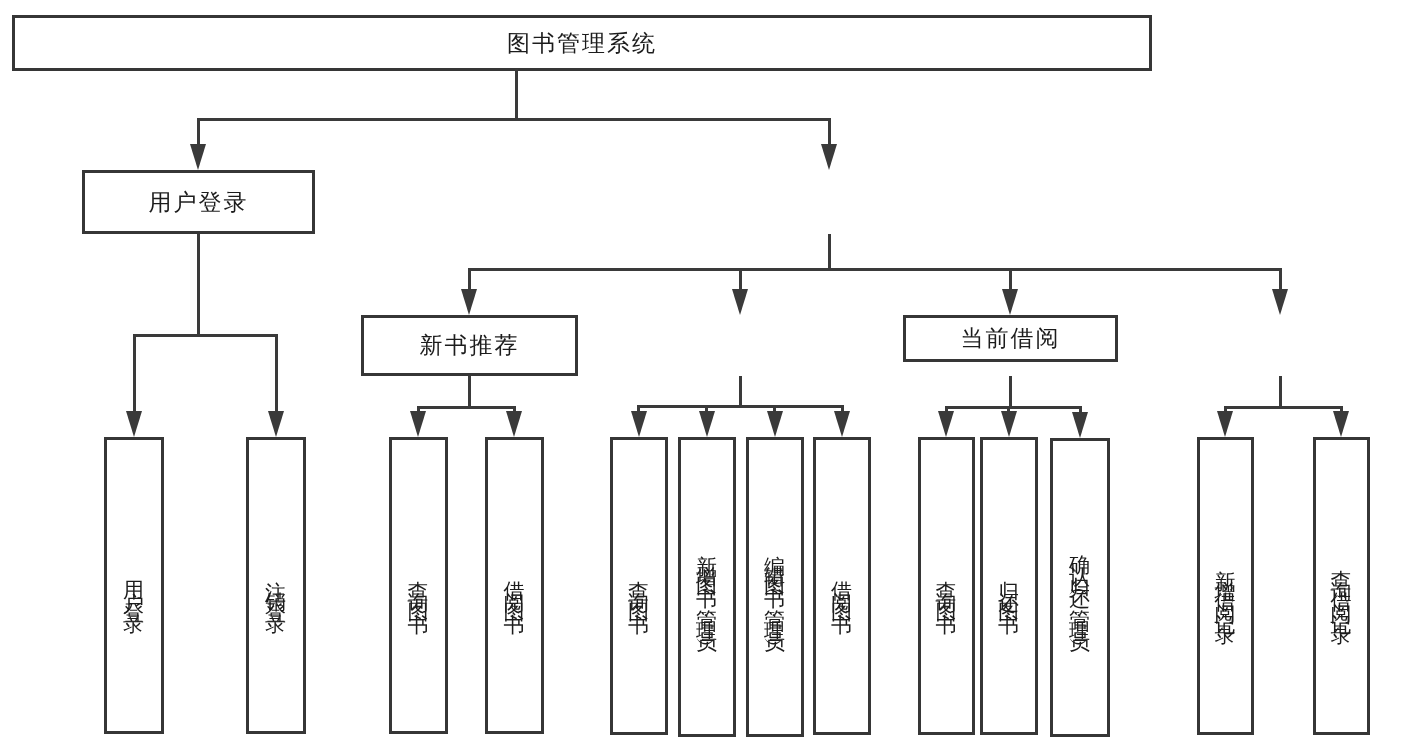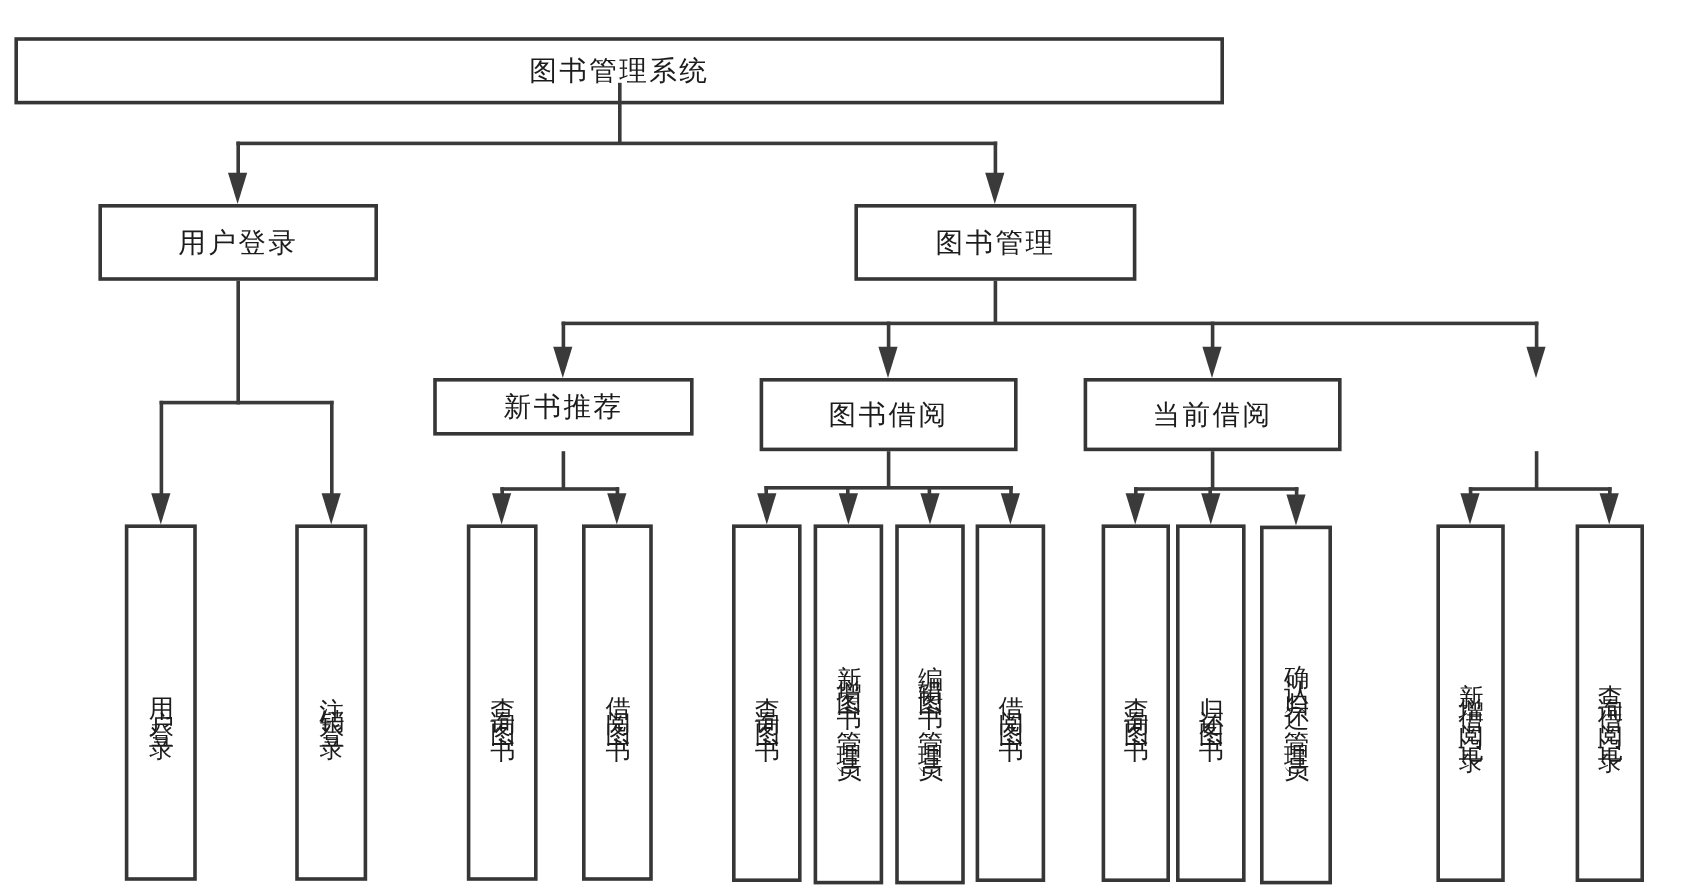--- a/index.html
+++ b/index.html
@@ -26,31 +26,29 @@
   .wm{
     position:absolute;right:3px;bottom:3px;font-size:21px;
     color:#c9c9c9;letter-spacing:1px;z-index:5;white-space:nowrap;
   }
 </style>
 </head>
 <body>
 
 <div class="canvas">
 
-  <div class="box h" style="left:12px;top:31px;width:1008px;height:56px">图书管理系统</div>
+  <div class="box h" style="left:12px;top:15px;width:1140px;height:56px">图书管理系统</div>
 
   <div class="box h" style="left:82px;top:170px;width:233px;height:64px">用户登录</div>
 
-  <div class="box h" style="left:712px;top:170px;width:235px;height:64px">图书管理</div>
 
-  <div class="box h" style="left:361px;top:315px;width:217px;height:48px">新书推荐</div>
+  <div class="box h" style="left:361px;top:315px;width:217px;height:61px">新书推荐</div>
 
-  <div class="box h" style="left:633px;top:315px;width:215px;height:61px">图书借阅</div>
 
-  <div class="box h" style="left:903px;top:315px;width:215px;height:61px">当前借阅</div>
+  <div class="box h" style="left:903px;top:315px;width:215px;height:47px">当前借阅</div>
 
 
   <div class="box v" style="left:104px;top:437px;width:60px;height:297px">用户登录</div>
 
   <div class="box v" style="left:246px;top:437px;width:60px;height:297px">注销登录</div>
 
   <div class="box v" style="left:389px;top:437px;width:59px;height:297px">查询图书</div>
 
   <div class="box v" style="left:485px;top:437px;width:59px;height:297px">借阅图书</div>
 

